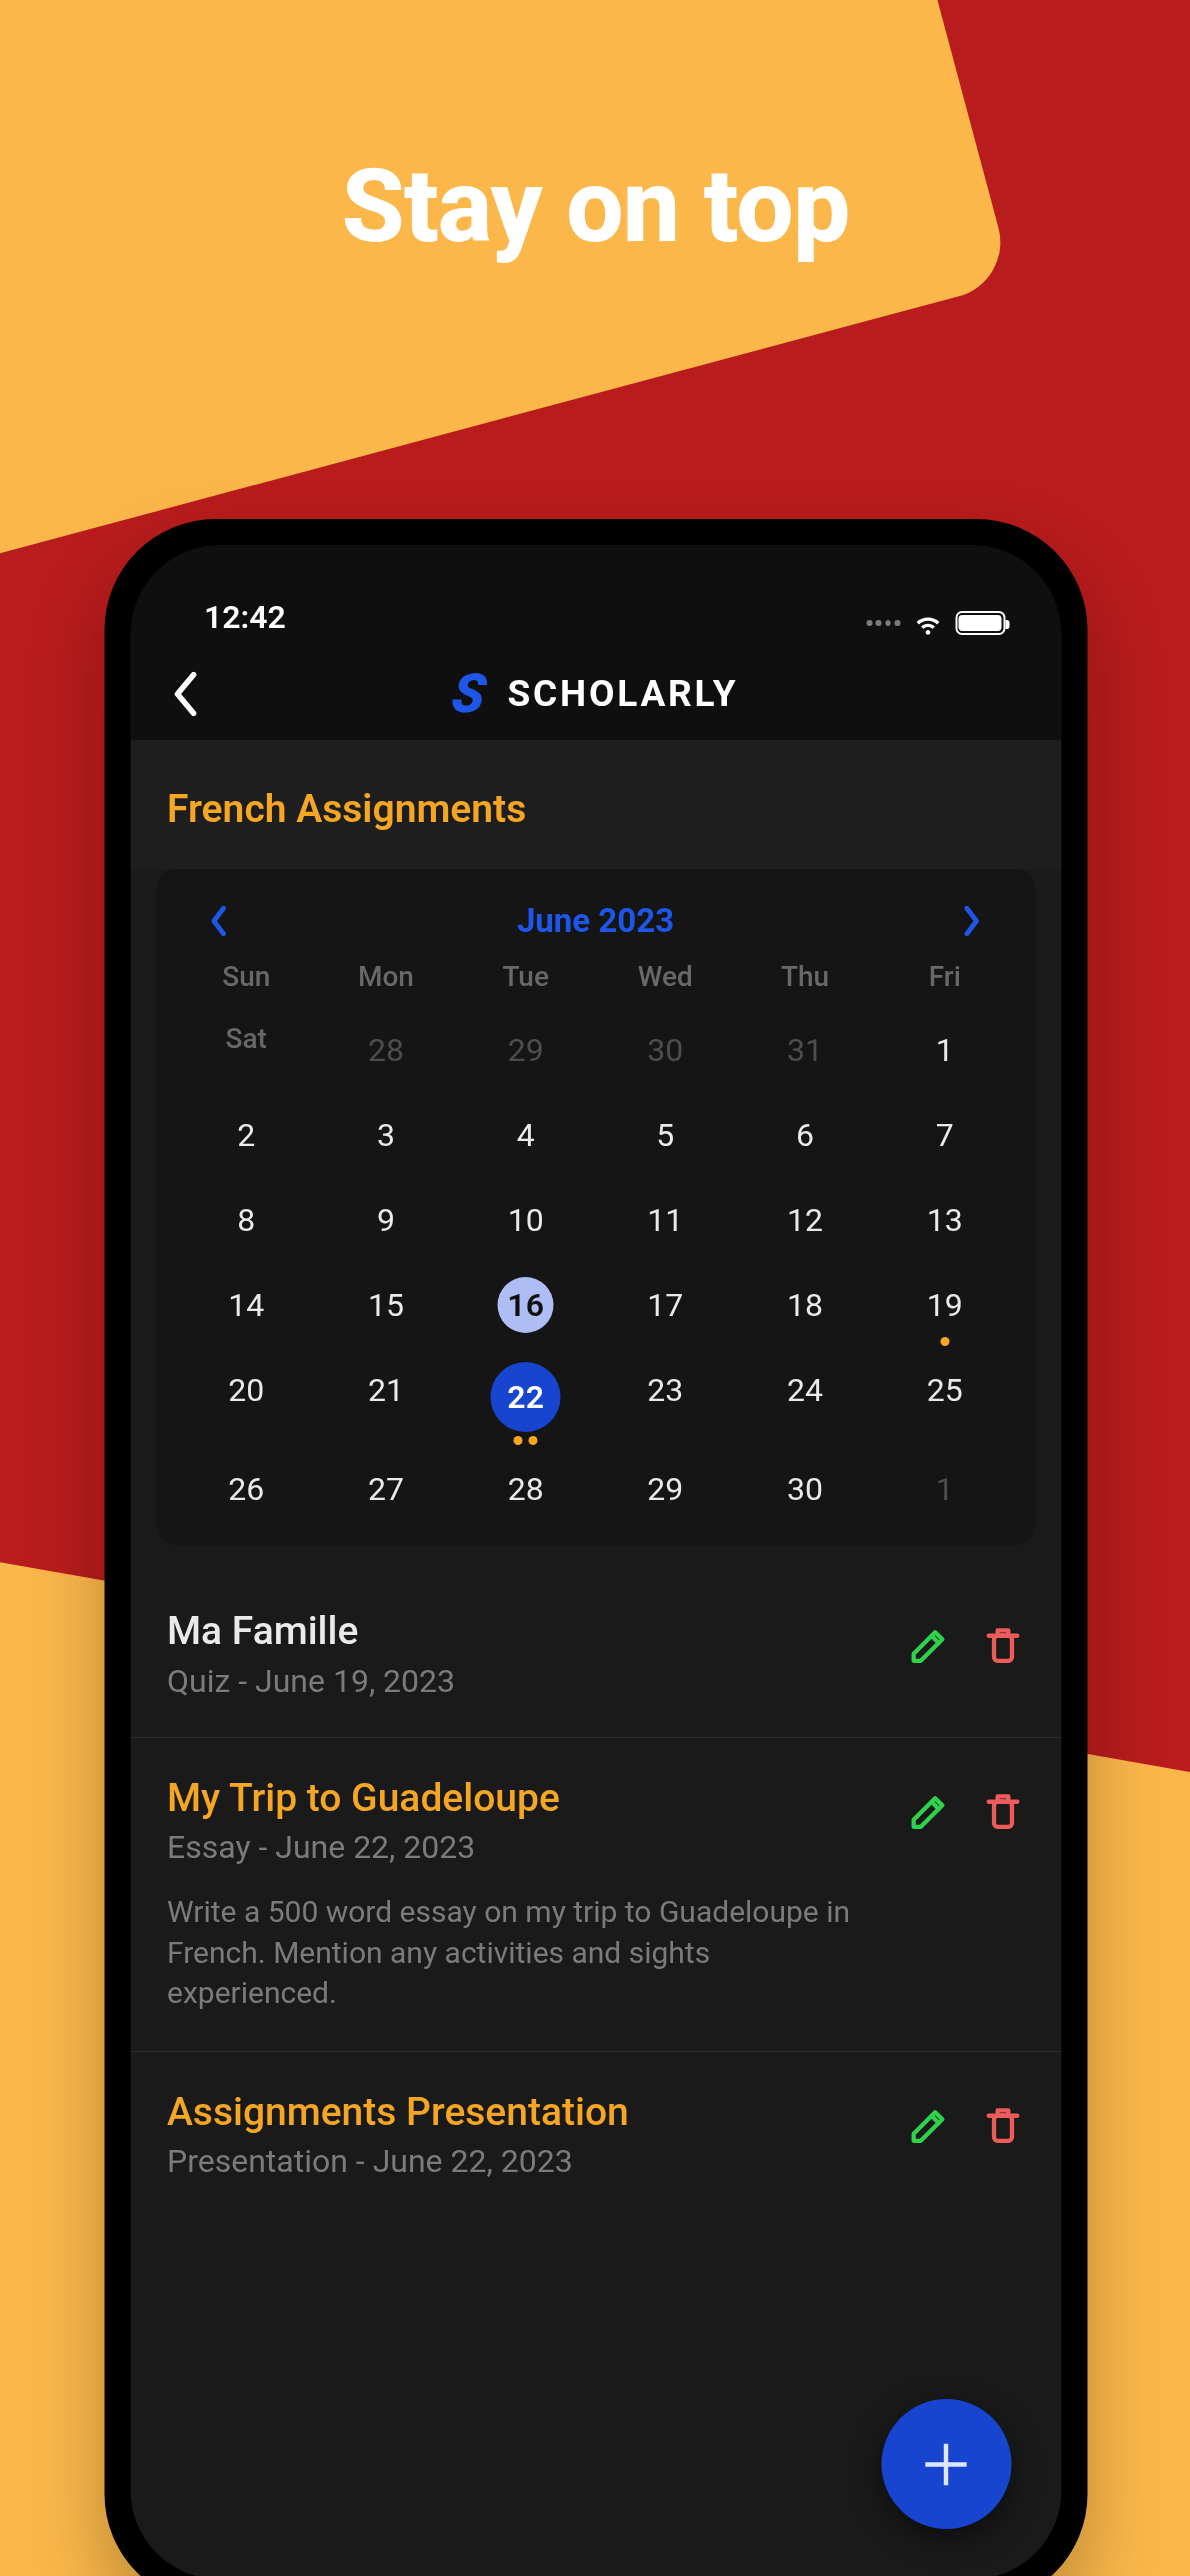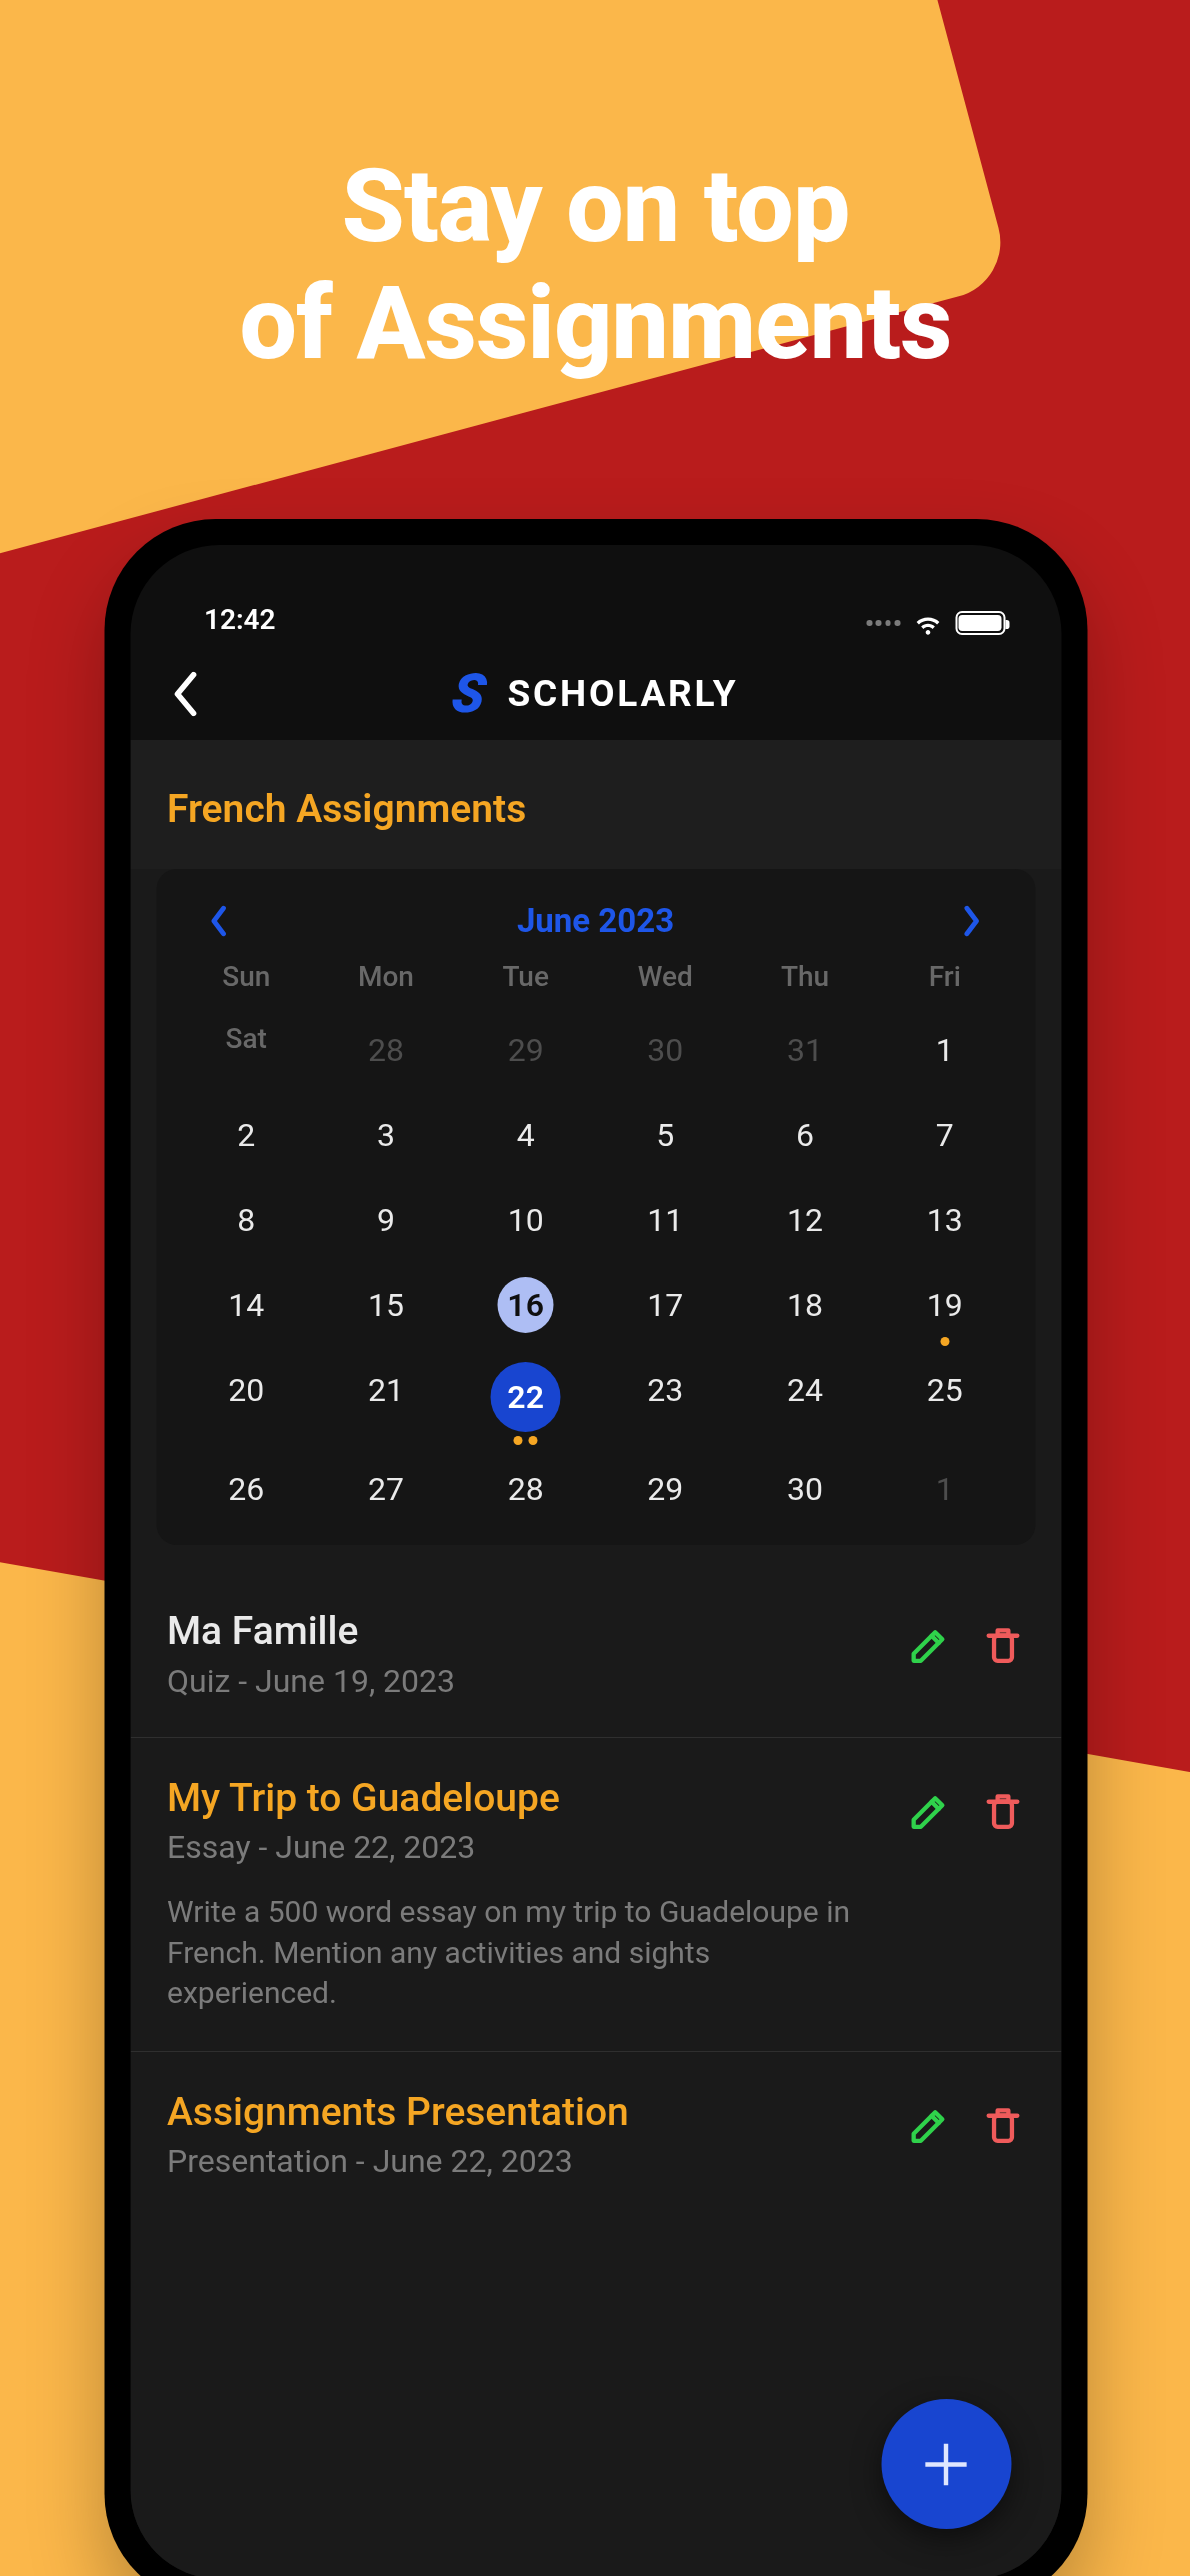--- a/index.html
+++ b/index.html
@@ -58,21 +58,21 @@
     overflow: hidden;
     position: relative;
     color: #ffffff;
   }
 
   
   .statusbar {
     height: 102px;
     display:flex; align-items:flex-end; justify-content:space-between;
     padding: 0 56px 11px 74px;
-    font-size: 28px;
+    font-size: 32px;
     font-weight: 600;
   }
   .status-icons { display:flex; align-items:center; gap:11px; }
   .cell-dots { display:flex; gap:3.7px; align-items:flex-end; opacity:.45; }
   .cell-dots span{ width:5.6px;height:5.6px;border-radius:50%;background:#fff;}
   .wifi-icon svg { display:block; }
   .battery {
     width:50px;height:24px;border:2.3px solid #fff;border-radius:6.5px;
     position:relative;
   }
@@ -176,21 +176,20 @@
   }
   .fab svg line{stroke:#dfe6ff;stroke-width:3;}
 </style>
 </head>
 <body>
 
 <div class="promo">
 
   <div class="promo-headline">
     <div>Stay on top</div>
-    <div>of Assignments</div>
   </div>
 
   <div class="phone">
     <div class="screen">
 
       <div class="statusbar">
         <span>12:42</span>
         <div class="status-icons">
           <div class="cell-dots">
             <span></span>

